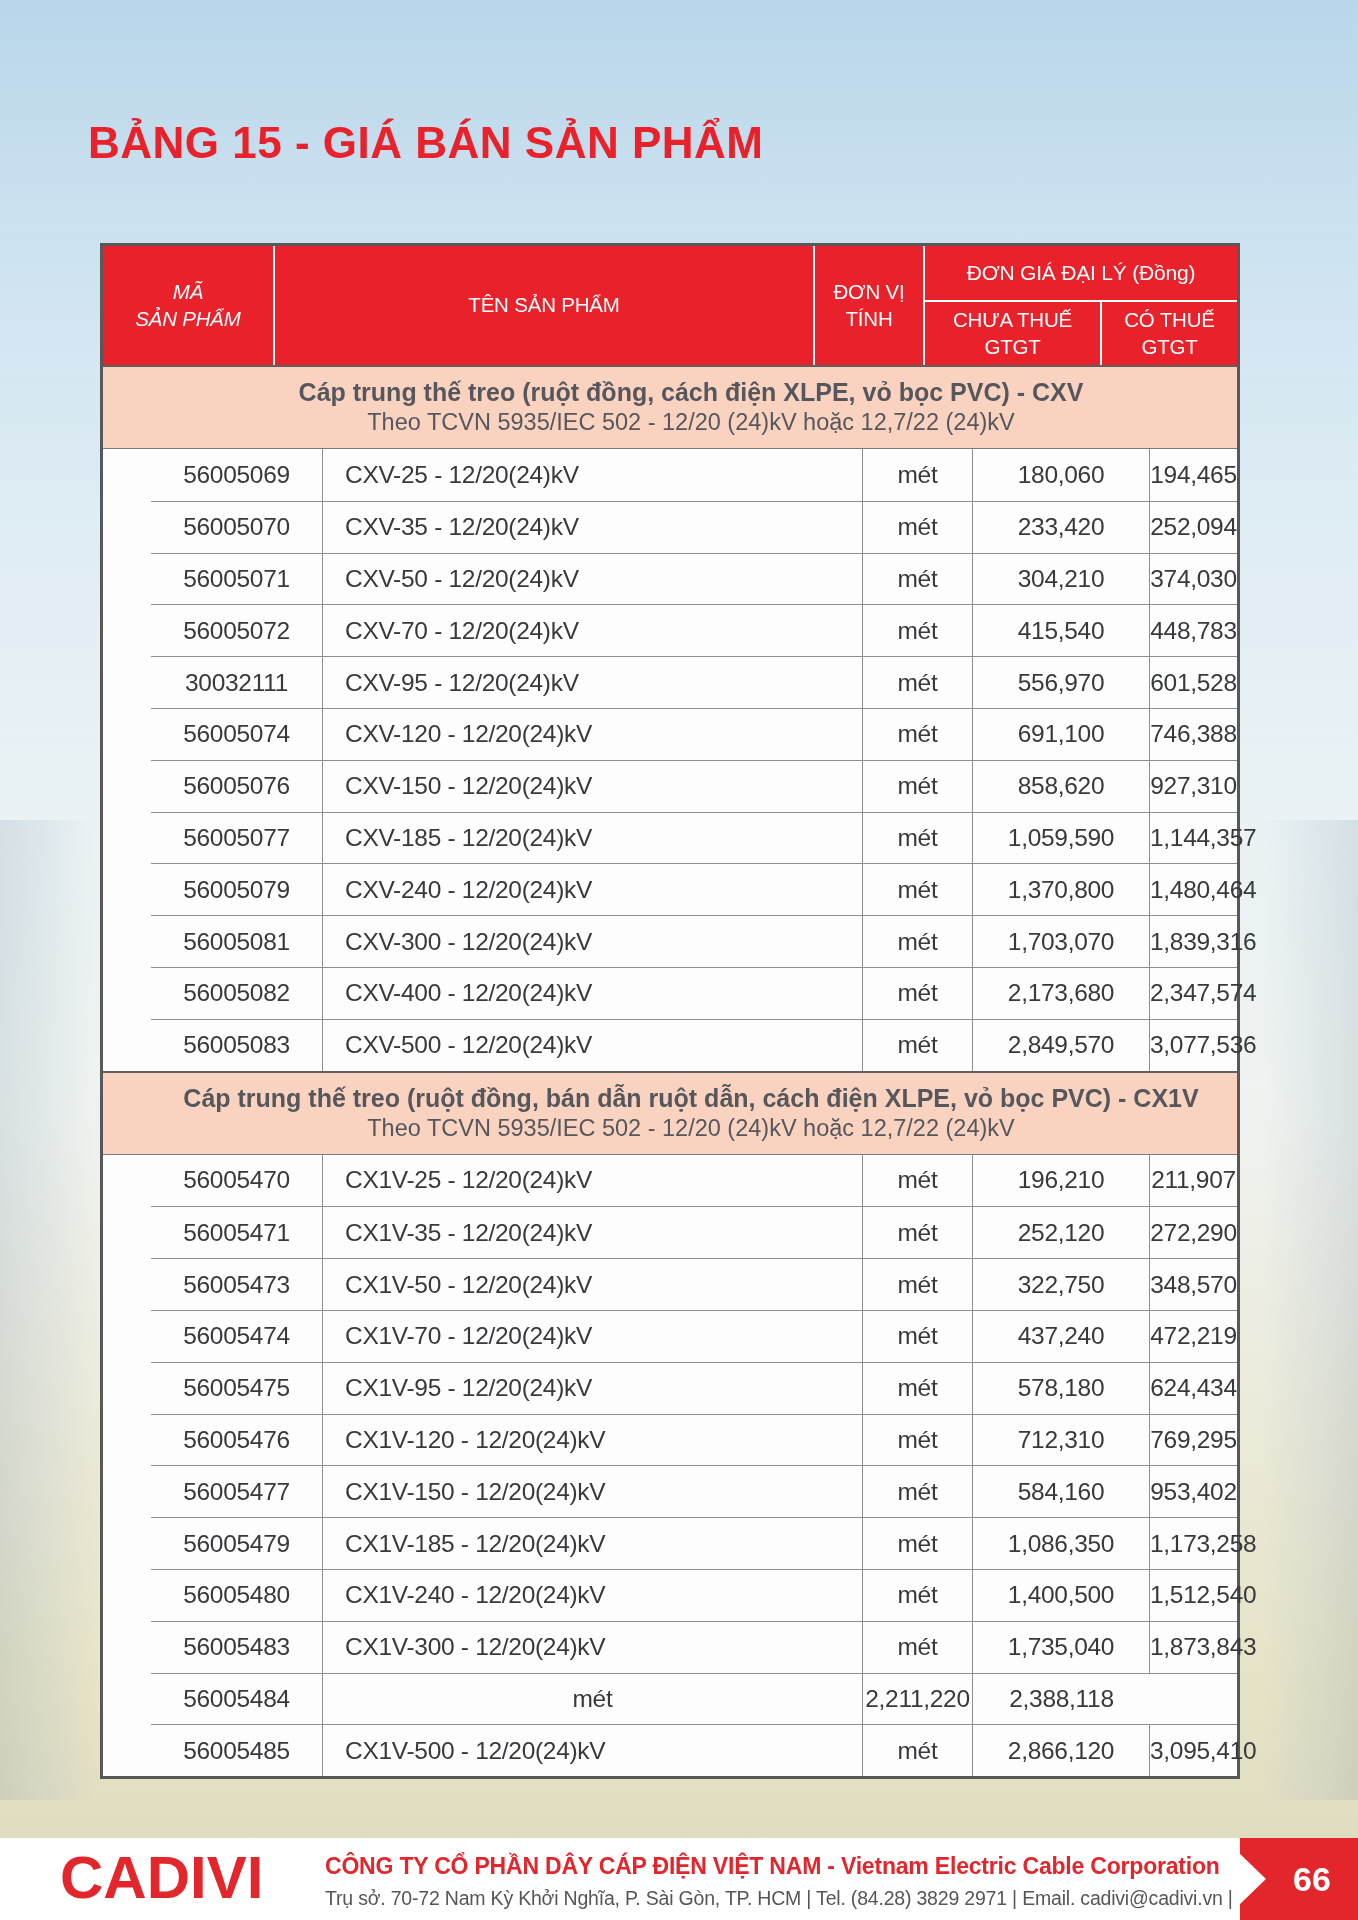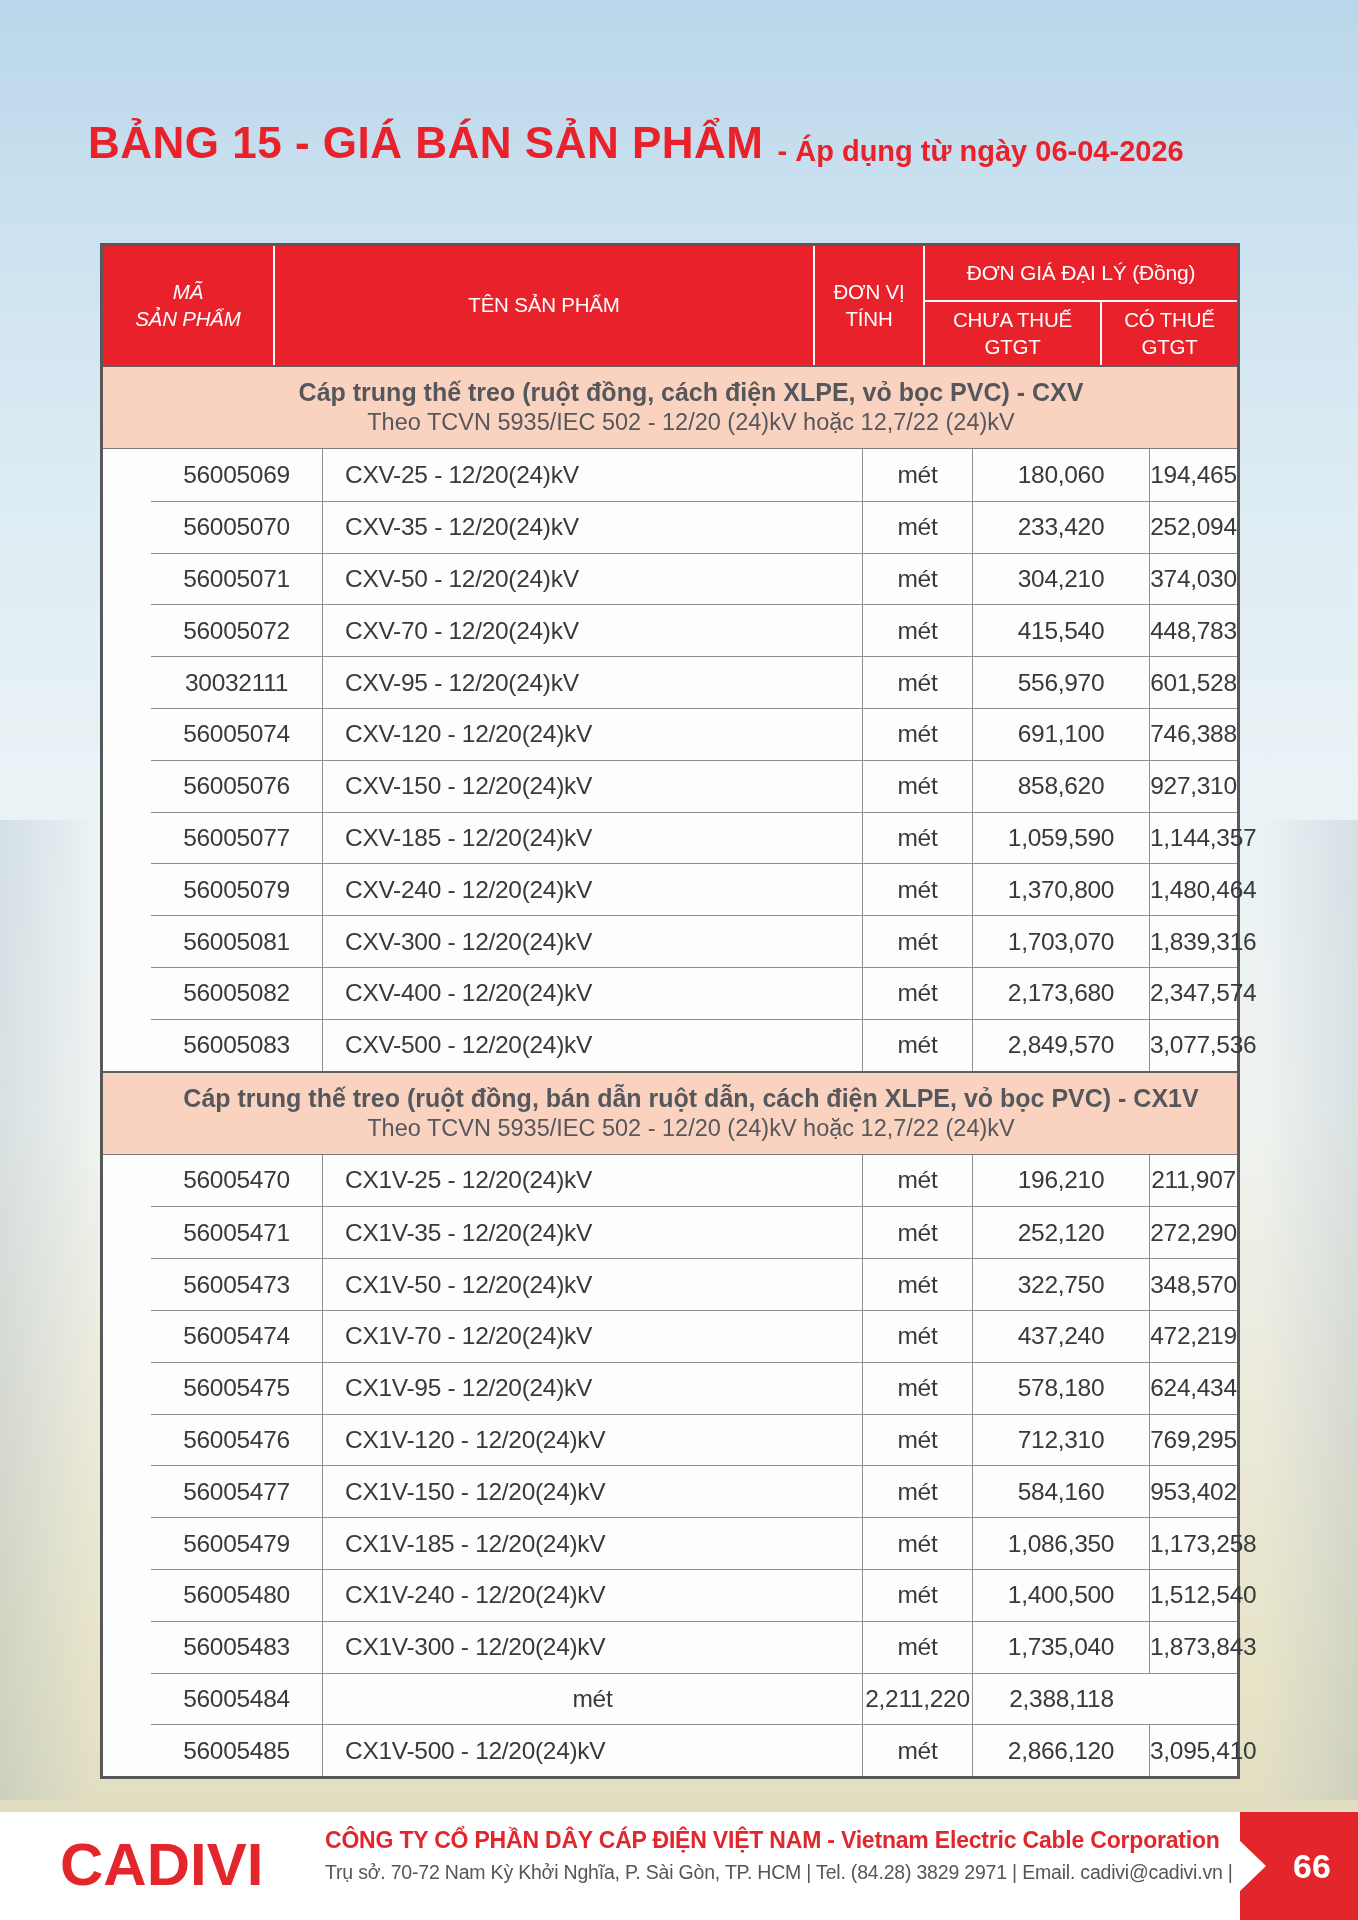--- a/index.html
+++ b/index.html
@@ -16,21 +16,21 @@
   .bg-left, .bg-right {
     position:absolute; top:820px; bottom:120px; width:95px;
     opacity:.18; pointer-events:none;
   }
   .bg-left  { left:0;  background:linear-gradient(90deg,#6e8aa0 0%, #9db2c2 40%, transparent 100%); }
   .bg-right { right:0; background:linear-gradient(270deg,#71889c 0%, #a3b5c3 40%, transparent 100%); }
 
   
   .title-wrap {
     position:absolute; left:88px; top:118px; width:1180px;
-    display:flex; align-items:flex-end; gap:14px; white-space:nowrap;
+    display:flex; align-items:center; gap:14px; white-space:nowrap;
   }
   .title-main   { font-size:44px; font-weight:bold; color:#e8212b; letter-spacing:.5px; }
   .title-suffix { font-size:29px; font-weight:bold; color:#e8212b; }
 
   
   .ptable {
     position:absolute; left:100px; top:243px; width:1140px;
     border:3px solid #58585a; background:#fdfdfd;
   }
   .thead {
@@ -70,21 +70,21 @@
     display:flex; align-items:center; justify-content:center;
     font-size:24.5px; color:#37393c; letter-spacing:-.3px;
   }
   .c-code { border-right:1.6px solid #8f8f8f; }
   .c-name { border-right:1.6px solid #8f8f8f; justify-content:flex-start; padding-left:22px; }
   .c-unit { border-right:1.6px solid #8f8f8f; }
   .c-ex   { border-right:1.6px solid #8f8f8f; }
 
   
   .footer {
-    position:absolute; left:0; right:0; bottom:0; height:108px; background:#ffffff;
+    position:absolute; left:0; right:0; bottom:0; height:82px; background:#ffffff;
   }
   .logo {
     position:absolute; left:60px; top:50%; transform:translateY(-52%);
     font-size:60px; font-weight:800; color:#e3252c; letter-spacing:0;
     font-stretch:condensed;
   }
   .company { position:absolute; left:325px; top:15px; white-space:nowrap; }
   .company-bold { font-size:23px; font-weight:bold; color:#e3252c; letter-spacing:-.2px; }
   .company-info { font-size:19.5px; color:#55565a; margin-top:7px; letter-spacing:-.2px; }
   .page-badge {
@@ -99,21 +99,20 @@
   .page-num { font-size:34px; font-weight:bold; color:#fff; margin-left:26px; }
 </style>
 </head>
 <body>
 
 <div class="bg-left"></div>
 <div class="bg-right"></div>
 
 <div class="title-wrap">
   <span class="title-main">BẢNG 15 - GIÁ BÁN SẢN PHẨM</span>
-  <span class="title-suffix">- Áp dụng từ ngày 06-04-2026</span>
 </div>
 
 <div class="ptable">
   <div class="thead">
     <div class="th th-code">MÃ
 SẢN PHẨM</div>
     <div class="th th-name">TÊN SẢN PHẨM</div>
     <div class="th th-unit">ĐƠN VỊ
 TÍNH</div>
     <div class="th th-group">ĐƠN GIÁ ĐẠI LÝ (Đồng)</div>

